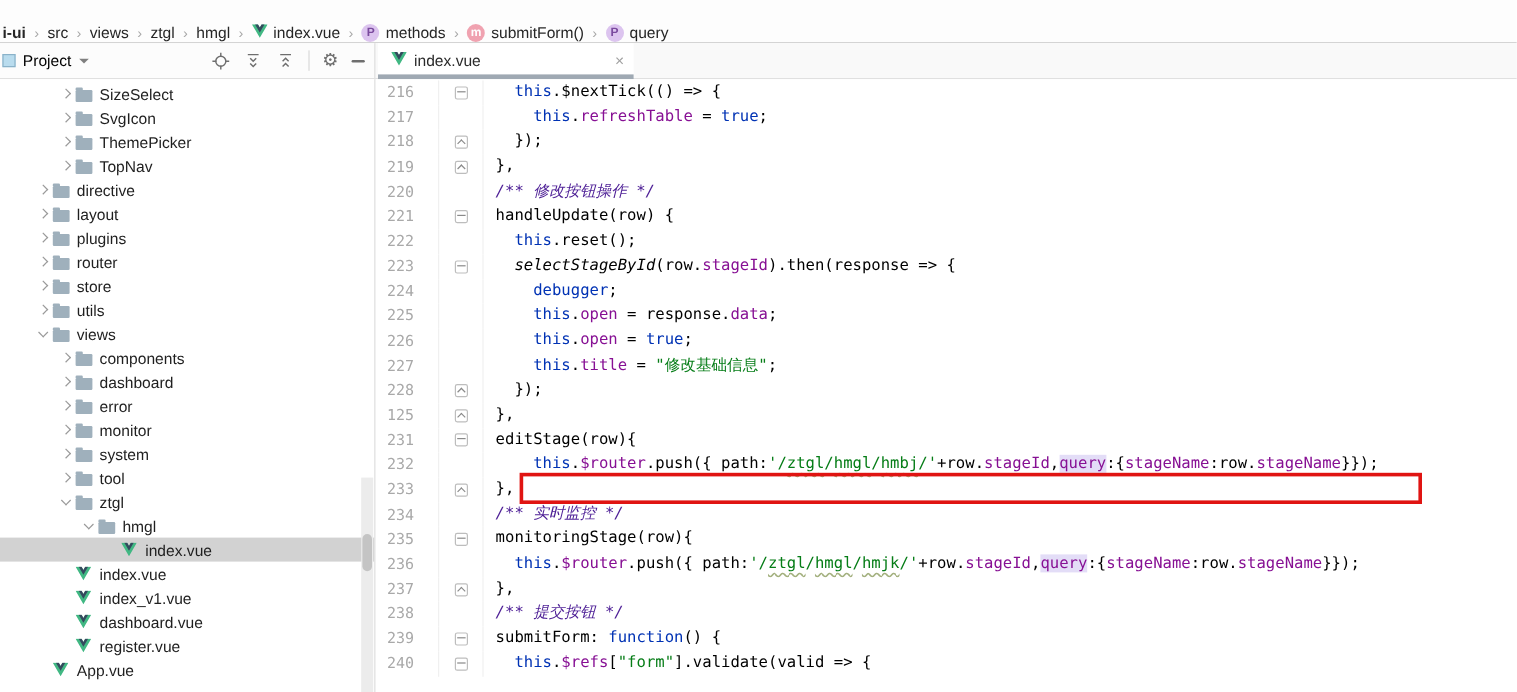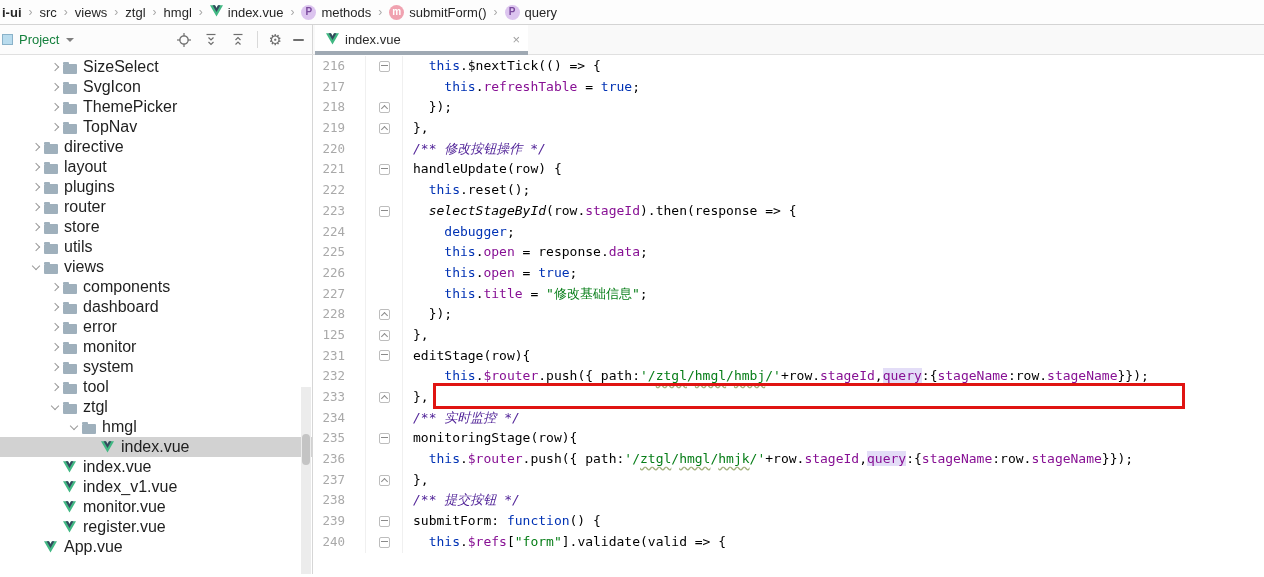--- a/index.html
+++ b/index.html
@@ -1,55 +1,55 @@
 <!DOCTYPE html>
 <html><head>
 <meta charset="utf-8">
 <style>
   html,body{margin:0;padding:0}
   body{width:1264px;height:577px;overflow:hidden;background:#fff;
        font-family:"Liberation Sans",sans-serif;position:relative;-webkit-font-smoothing:antialiased}
 
   
-  .topbar{height:25px;display:flex;align-items:center;background:#fdfdfd;
+  .topbar{height:36px;display:flex;align-items:flex-end;background:#fdfdfd;
           border-bottom:1px solid #d4d4d4;padding-left:2px;box-sizing:border-box;white-space:nowrap}
   .crumb{display:inline-flex;align-items:center;gap:5px;font-size:13px;color:#262626;cursor:default}
   .crumb.bold{font-weight:bold}
   .crumb-sep{color:#a8a8a8;margin:0 7px;font-size:12px}
   .badge{width:15px;height:15px;border-radius:50%;font-size:10px;font-weight:bold;
          display:inline-flex;align-items:center;justify-content:center;line-height:1}
   .badge.p{background:#dcc4ef;color:#7a4a9e}
   .badge.m{background:#f0a2b0;color:#fff}
 
   
   .row2{height:30px;display:flex;box-sizing:border-box;border-bottom:1px solid #e0e0e0;background:#fbfbfb}
   .pheader{width:313px;flex:0 0 313px;display:flex;align-items:center;padding:0 8px 0 2px;
            box-sizing:border-box;border-right:1px solid #d6d6d6;background:#fcfcfc}
   .pw-icon{width:11px;height:11px;background:#b9dcee;border:1px solid #8ab2c9;box-sizing:border-box;margin-right:6px}
-  .ptitle{font-size:13px;color:#15803d}
+  .ptitle{font-size:13px;color:#000000}
   .caret-down{width:0;height:0;border-left:4px solid transparent;border-right:4px solid transparent;
               border-top:4px solid #7f7f7f;margin-left:7px}
   .ph-icons{margin-left:auto;display:flex;align-items:center;gap:11px}
   .ph-icons svg{display:block}
   .vdiv{width:1px;height:17px;background:#d9d9d9}
   .gear{font-size:15px;color:#6e6e6e;line-height:1}
   .hide-dash{width:11px;height:2px;background:#6e6e6e;border-radius:1px}
 
   .tabstrip{flex:1;display:flex;align-items:stretch;background:#f9f9f9;padding-left:2px}
   .tab{width:213px;display:flex;align-items:center;gap:6px;background:#fff;position:relative;
        padding:0 8px 0 11px;box-sizing:border-box;cursor:default}
   .tab::after{content:"";position:absolute;left:0;right:0;bottom:-1px;height:4px;background:#9fa9b3}
   .tab-label{font-size:13px;color:#2b2b2b;flex:0 0 auto}
   .tab-close{margin-left:auto;color:#a0a0a0;font-size:13px;cursor:pointer}
 
   
   .main{display:flex;height:519px}
   .panel{width:313px;flex:0 0 313px;box-sizing:border-box;border-right:1px solid #d6d6d6;
          background:#fff;position:relative;overflow:hidden;padding-top:2px}
-  .trow{height:20px;display:flex;align-items:center;font-size:16px;color:#1f1f1f;cursor:default;white-space:nowrap}
+  .trow{height:20px;display:flex;align-items:center;font-size:13px;color:#1f1f1f;cursor:default;white-space:nowrap}
   .trow.sel{background:#d2d2d2}
   .cell-chev{width:16px;flex:0 0 16px;display:flex;align-items:center;justify-content:center}
   .chev{width:5px;height:5px;border-right:1.6px solid #9a9a9a;border-bottom:1.6px solid #9a9a9a}
   .chev.right{transform:rotate(-45deg)}
   .chev.down{transform:rotate(45deg);margin-top:-2px}
   .cell-icon{width:18px;flex:0 0 18px;display:flex;align-items:center}
   .folder{width:14px;height:10px;background:#9fb0bc;border-radius:1px;position:relative;margin-top:3px}
   .folder::before{content:"";position:absolute;top:-2px;left:0;width:6px;height:2px;background:#9fb0bc;border-radius:1px 1px 0 0}
   .tlabel{margin-left:2px}
 
@@ -404,21 +404,21 @@
       </div>
       <div class="trow">
         <span style="flex: 0 0 47px;"></span>
         <span class="cell-chev"></span>
         <span class="cell-icon">
           <svg width="13" height="12" viewBox="0 0 24 21">
             <path fill="#41B883" d="M14.8 0 12 4.8 9.2 0H0l12 20.7L24 0z"></path>
             <path fill="#35495E" d="M14.8 0 12 4.8 9.2 0H4.8L12 12.4 19.2 0z"></path>
           </svg>
         </span>
-        <span class="tlabel">monitor.vue</span>
+        <span class="tlabel">dashboard.vue</span>
       </div>
       <div class="trow">
         <span style="flex: 0 0 47px;"></span>
         <span class="cell-chev"></span>
         <span class="cell-icon">
           <svg width="13" height="12" viewBox="0 0 24 21">
             <path fill="#41B883" d="M14.8 0 12 4.8 9.2 0H0l12 20.7L24 0z"></path>
             <path fill="#35495E" d="M14.8 0 12 4.8 9.2 0H4.8L12 12.4 19.2 0z"></path>
           </svg>
         </span>

